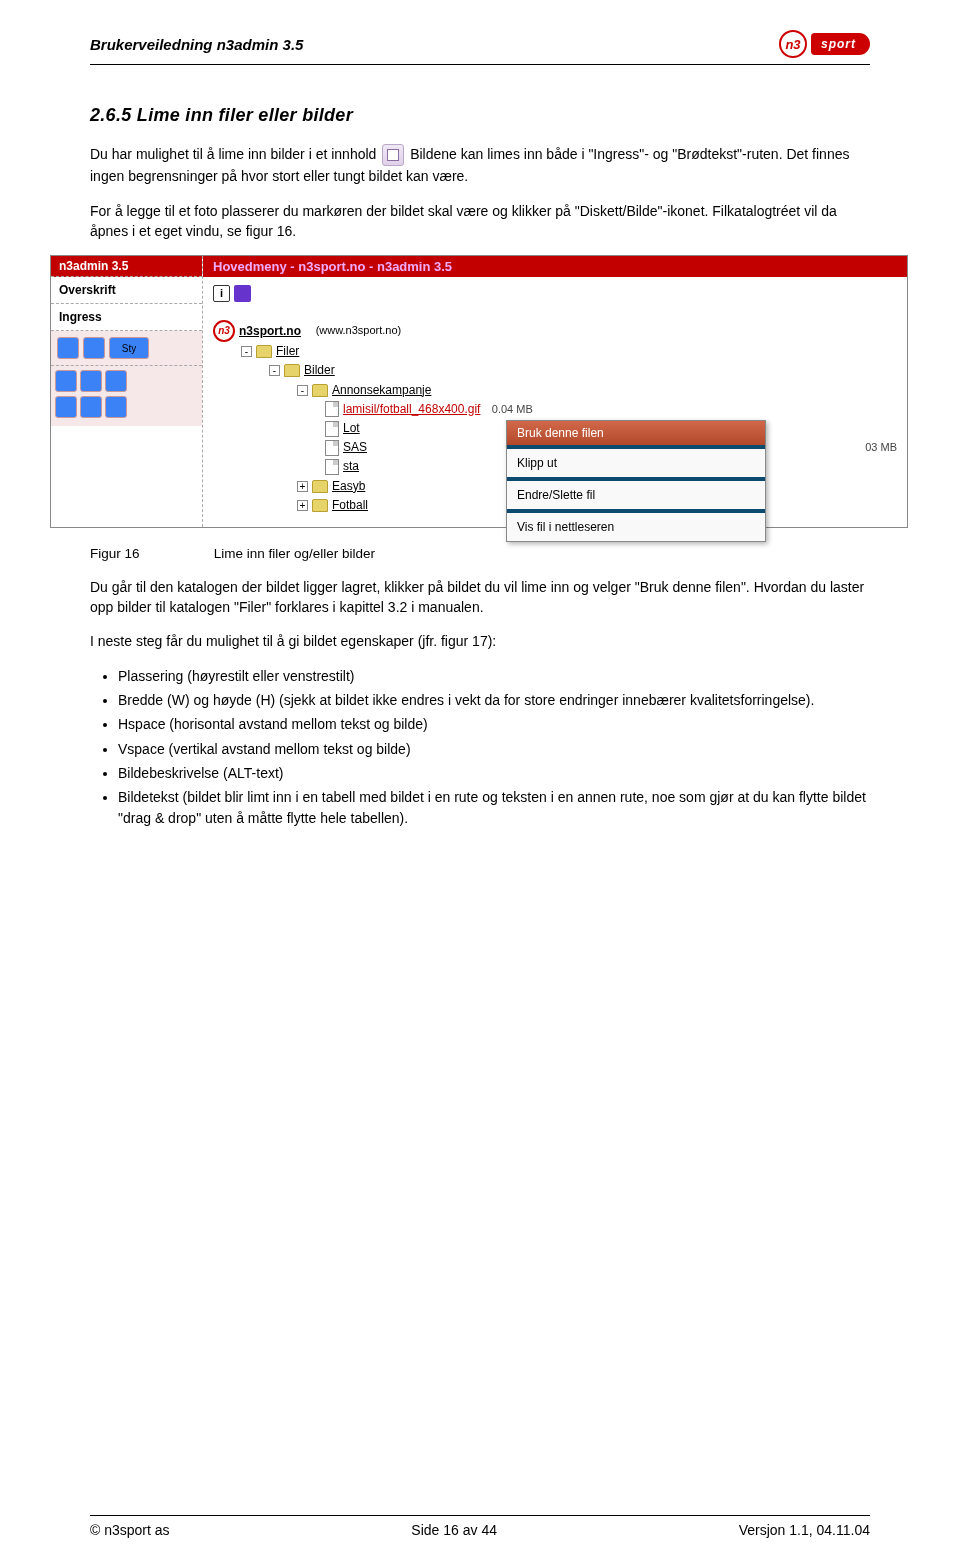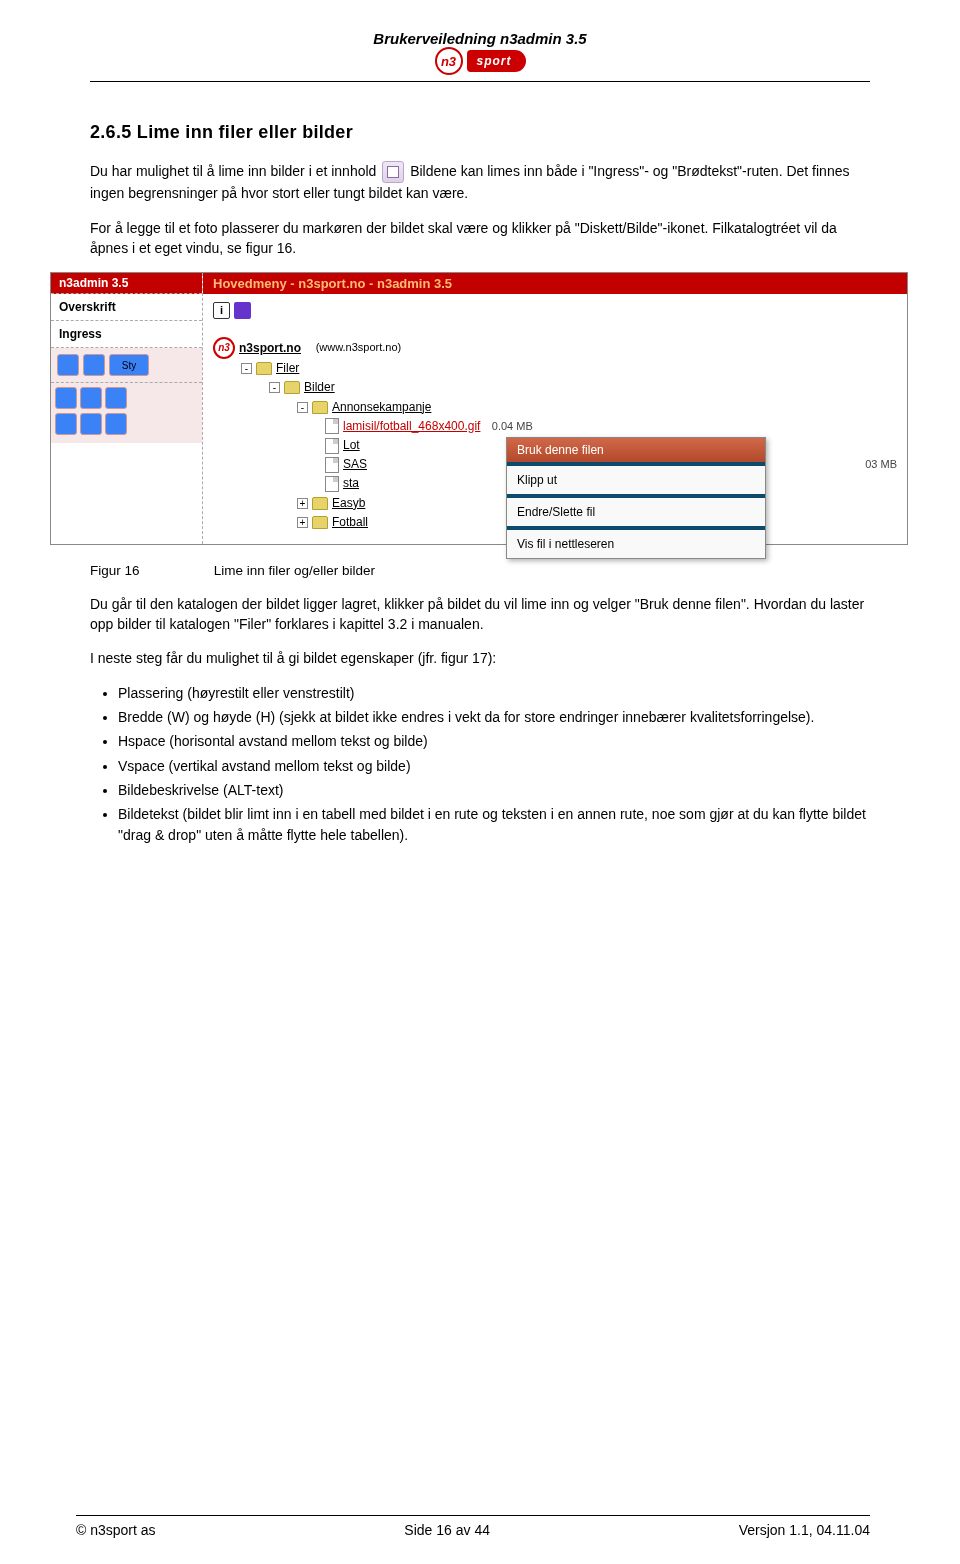--- a/index.html
+++ b/index.html
@@ -15,21 +15,20 @@
   .page {
     padding: 30px 90px 0 90px;
   }
   .header-row {
     display: flex;
     justify-content: space-between;
     align-items: center;
     border-bottom: 1.5px solid #000;
     padding-bottom: 6px;
     margin-bottom: 40px;
-    flex-direction: column;
   }
   .doc-title {
     font-weight: bold;
     font-size: 15px;
     font-style: italic;
   }
   .logo { display: flex; align-items: center; gap: 4px; }
   .logo-circle {
     width: 28px; height: 28px;
     border-radius: 50%;
@@ -46,20 +45,21 @@
     font-style: italic;
     padding: 4px 14px 4px 10px;
     border-radius: 4px 12px 12px 4px;
     font-size: 12px;
     letter-spacing: 1px;
   }
   .section-heading {
     font-weight: bold;
     font-size: 18px;
     margin-bottom: 18px;
+    font-style: italic;
     letter-spacing: .3px;
   }
   .para {
     line-height: 1.45;
     margin-bottom: 14px;
   }
   .inline-icon {
     display: inline-block;
     width: 22px; height: 22px;
     vertical-align: middle;
@@ -111,21 +111,21 @@
   .sb-row {
     display: flex; gap: 3px; margin-bottom: 4px;
   }
   .sb-row .sb-btn { width: 22px; }
   .main-area {
     flex: 1;
     background: #fff;
   }
   .main-header {
     background: #c30000;
-    color: #fdba74;
+    color: #f0abfc;
     font-weight: bold;
     padding: 3px 10px;
     font-size: 13px;
   }
   .main-help {
     display: flex;
     gap: 8px;
     padding: 8px 10px 14px 10px;
     font-size: 12px;
     color: #000;
@@ -219,21 +219,21 @@
   .fig-caption {
     font-size: 13.5px;
     margin: 10px 0 16px 0;
   }
   .fig-caption .figno { display:inline-block; width: 120px; }
   .bullets { padding-left: 28px; margin-bottom: 14px; }
   .bullets li { margin-bottom: 4px; line-height: 1.45; }
   .footer {
     position: absolute;
     bottom: 26px;
-    left: 76px; right: 90px;
+    left: 90px; right: 90px;
     border-top: 1.5px solid #000;
     padding-top: 6px;
     display: flex;
     justify-content: space-between;
     font-size: 14px;
   }
 </style>
 </head>
 <body>
 

